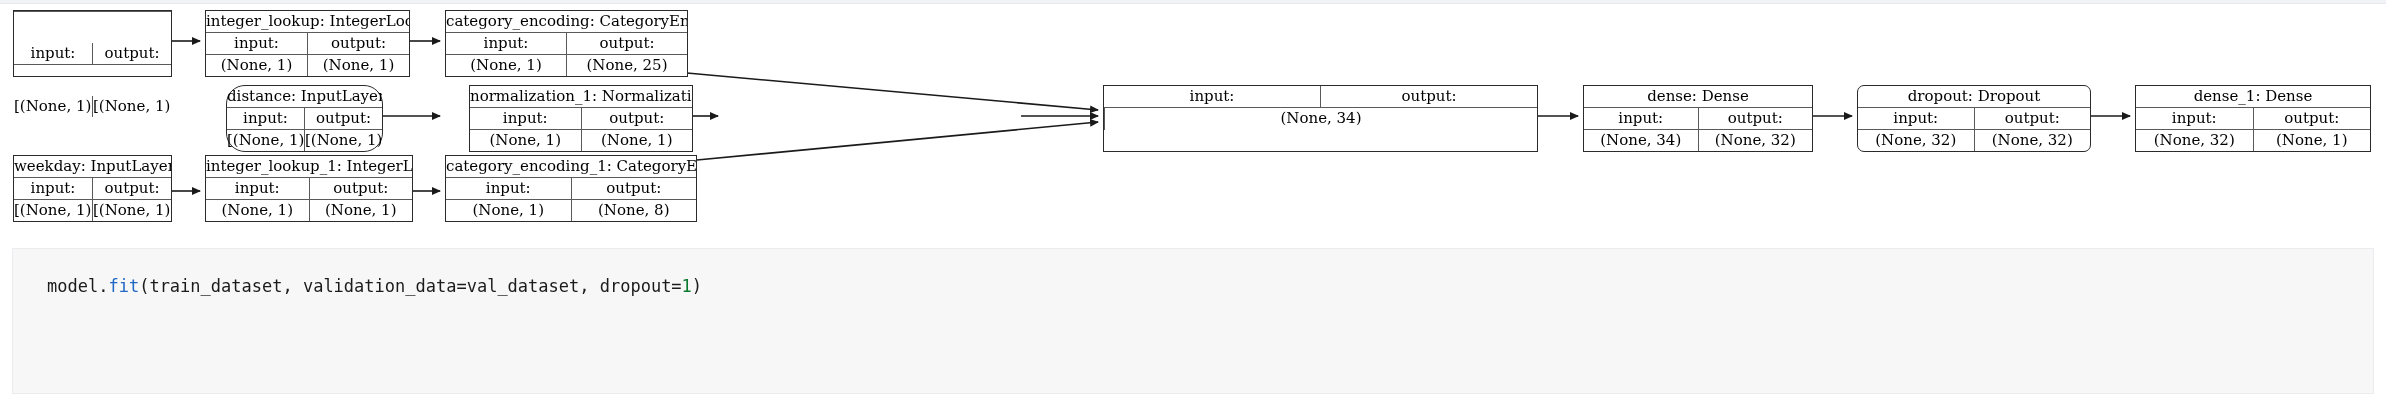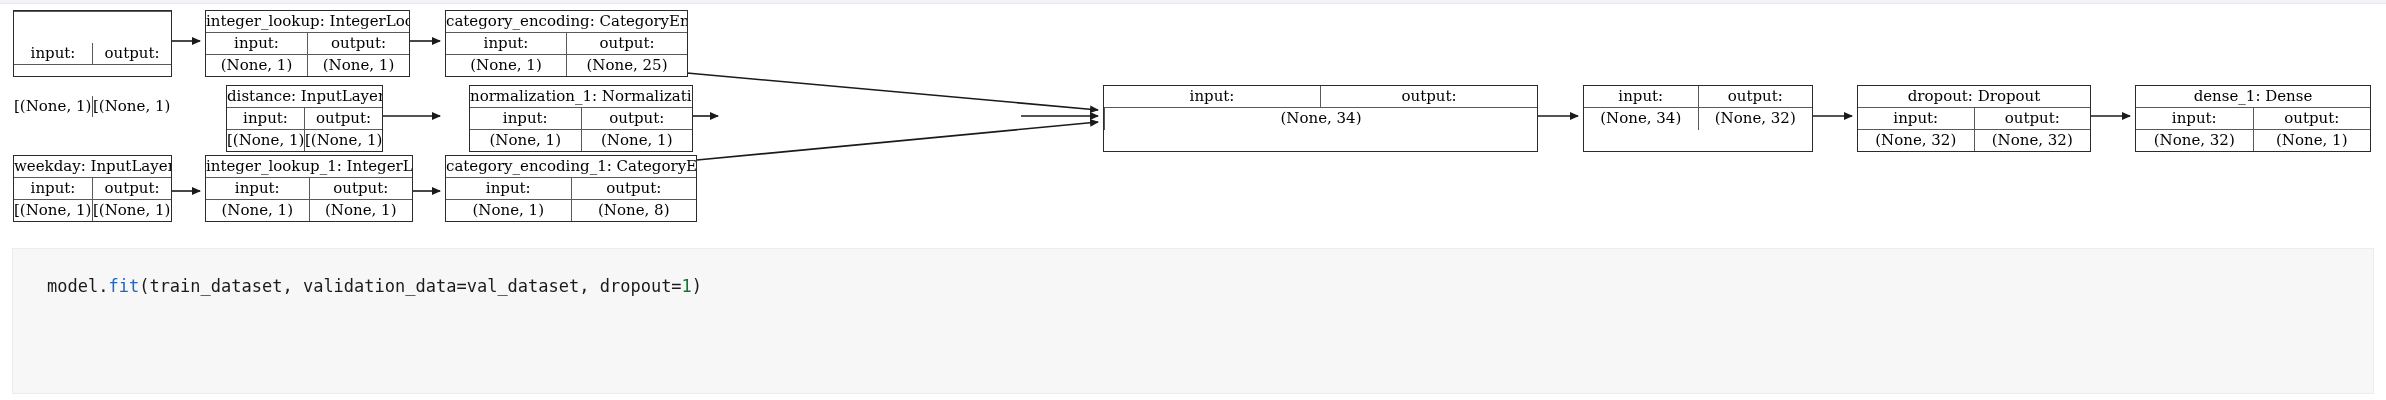--- a/index.html
+++ b/index.html
@@ -133,21 +133,21 @@
     <div class="row hdr">
       <div class="cell">input:</div>
       <div class="cell right">output:</div>
     </div>
     <div class="row">
       <div class="cell">(None, 1)</div>
       <div class="cell right">(None, 25)</div>
     </div>
   </div>
 
-  <div class="node" style="left:226px;top:85px;width:157px;height:67px;">
+  <div class="node" style="left:226px;top:85px;width:157px;height:67px;border-radius:19px;">
     <div class="title">distance: InputLayer</div>
     <div class="row hdr">
       <div class="cell">input:</div>
       <div class="cell right">output:</div>
     </div>
     <div class="row">
       <div class="cell">[(None, 1)]</div>
       <div class="cell right">[(None, 1)]</div>
     </div>
   </div>
@@ -168,31 +168,32 @@
     <div class="row hdr">
       <div class="cell">input:</div>
       <div class="cell right">output:</div>
     </div>
     <div class="row">
       <div class="cell right" style="flex:1 1 auto;">(None, 34)</div>
     </div>
   </div>
 
   <div class="node" style="left:1583px;top:85px;width:230px;height:67px;">
+    <div class="title">dense: Dense</div>
     <div class="row hdr">
       <div class="cell">input:</div>
       <div class="cell right">output:</div>
     </div>
     <div class="row">
       <div class="cell">(None, 34)</div>
       <div class="cell right">(None, 32)</div>
     </div>
   </div>
 
-  <div class="node" style="left:1857px;top:85px;width:234px;height:67px;">
+  <div class="node" style="left:1857px;top:85px;width:234px;height:67px;border-radius:7px;">
     <div class="title">dropout: Dropout</div>
     <div class="row hdr">
       <div class="cell">input:</div>
       <div class="cell right">output:</div>
     </div>
     <div class="row">
       <div class="cell">(None, 32)</div>
       <div class="cell right">(None, 32)</div>
     </div>
   </div>

